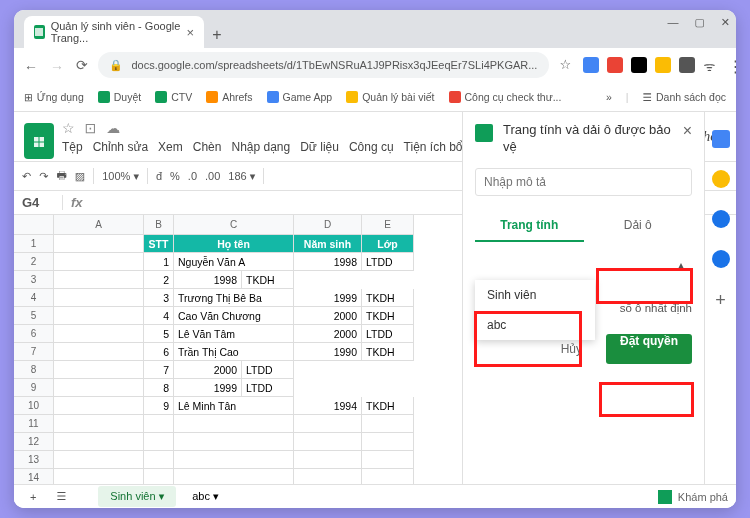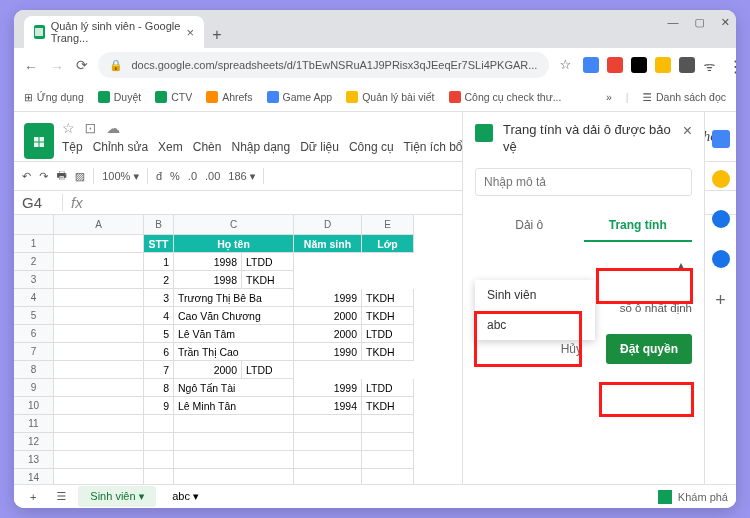--- a/index.html
+++ b/index.html
@@ -26,21 +26,21 @@
 .title-row { display: flex; align-items: center; gap: 10px; }
 .title-row .title { font-size: 16px; color: #444; }
 .title-icons { color: #888; font-size: 14px; display:flex; gap:10px; }
 .menus { display: flex; gap: 10px; font-size: 12px; color: #444; margin-top: 4px; }
 .header-right { display: flex; align-items: center; gap: 10px; }
 .h-icon-btn { width: 34px; height: 32px; border: 1px solid #dadce0; border-radius: 4px; display:flex; align-items:center; justify-content:center; color:#555; font-size:14px; }
 .share-btn { background: #1a8e3e; color: #fff; border-radius: 4px; padding: 7px 14px; font-size: 12px; font-weight: bold; display:flex; align-items:center; gap:6px; }
 .avatar { font-family: cursive; font-size: 15px; color: #444; font-style:italic; }
 .toolbar { height: 30px; border-top: 1px solid #e0e0e0; border-bottom: 1px solid #e0e0e0; display: flex; align-items: center; padding: 0 8px; font-size: 11px; color: #555; gap: 8px; }
 .tb-sep { width:1px; height:16px; background:#ddd; }
-.name-fx { height: 24px; display: flex; align-items: center; border-bottom: 1px solid #e0e0e0; font-size: 15px; }
+.name-fx { height: 24px; display: flex; align-items: center; border-bottom: 1px solid #e0e0e0; font-size: 13px; font-weight: bold; }
 .name-box { width: 48px; padding-left: 8px; color: #555; }
 .fx-bar { flex: 1; display: flex; align-items: center; border-left: 1px solid #e0e0e0; padding-left: 8px; color:#888; }
 .grid-area { flex: 1; position: relative; overflow: hidden; }
 .grid { position: absolute; left: 0; right: 0; top: 0; bottom: 0; }
 .col-headers { display: flex; height: 20px; font-size: 10px; color: #666; }
 .corner { width: 40px; border-right: 1px solid #ddd; border-bottom: 1px solid #ddd; background:#f8f9fa; }
 .ch { border-right: 1px solid #ddd; border-bottom: 1px solid #ddd; display:flex; align-items:center; justify-content:center; background:#f8f9fa; }
 .row { display: flex; height: 18px; font-size: 10.5px; }
 .rh { width: 40px; border-right: 1px solid #ddd; border-bottom: 1px solid #ddd; display:flex; align-items:center; justify-content:center; background:#f8f9fa; color:#666; font-size:10px; }
 .cell { border-right: 1px solid #ddd; border-bottom: 1px solid #ddd; padding: 0 4px; display:flex; align-items:center; overflow:hidden; white-space:nowrap; }
@@ -53,28 +53,28 @@
 .sp-input { width: 100%; border: 1px solid #e0e0e0; border-radius: 3px; padding: 6px 8px; margin-top: 12px; font-size: 12px; color:#888; }
 .sp-tabs { display: flex; margin-top: 14px; }
 .sp-tab { flex: 1; text-align: center; padding: 8px 0; color: #666; font-size: 12px; }
 .sp-tab.active { color: #0f9d58; border-bottom: 2px solid #0f9d58; font-weight: bold; }
 .sp-dropdown { height: 30px; display:flex; align-items:center; justify-content:flex-end; padding:0 8px; margin-top:8px; color:#555; position:relative; }
 .sp-dd-menu { position:absolute; left:0; top:100%; background:#fff; box-shadow:0 2px 8px rgba(0,0,0,0.2); width:120px; z-index:5; }
 .sp-dd-item { padding:8px 12px; font-size:12px; color:#333; }
 .sp-check { margin-top: 22px; display:flex; align-items:center; gap:6px; color:#555; font-size:11.5px; justify-content:flex-end; }
 .sp-actions { display: flex; gap: 10px; margin-top: 20px; justify-content:flex-end; }
 .sp-btn-cancel { padding: 8px 14px; color: #666; font-size: 12px; }
-.sp-btn-perm { padding: 8px 14px; background: #1a8e3e; color: #fff; border-radius: 3px; font-size: 12px; font-weight:bold; }
+.sp-btn-perm { padding: 0 14px; background: #1a8e3e; color: #fff; border-radius: 3px; font-size: 12px; font-weight:bold; }
 .right-rail { position: absolute; right: 0; top: 0; bottom: 24px; width: 32px; border-left:1px solid #e0e0e0; display:flex; flex-direction:column; align-items:center; padding-top:18px; gap:22px; }
 .rr-icon { width:18px; height:18px; border-radius:3px; }
 .bottom-bar { height: 24px; border-top: 1px solid #e0e0e0; display: flex; align-items: center; padding: 0 8px; font-size: 11px; background:#fff; position:absolute; bottom:0; left:0; right:0; }
 .bb-left { display:flex; align-items:center; gap:4px; }
 .bb-btn { padding: 4px 8px; color:#555; }
 .bb-tab { padding: 4px 12px; }
-.bb-tab.active { background:#e6f4ea; color:#137333; border-radius:3px; }
+.bb-tab.active { background:#e6f4ea; color:#137333; border-radius:3px;margin-left:20px; }
 .explore { margin-left:auto; display:flex; align-items:center; gap:6px; color:#666; font-size:11px; }
 .hl { position:absolute; border:3px solid #ff1a1a; background:transparent; z-index:10; pointer-events:none; }
 svg { display:block; }
 </style>
 </head>
 <body>
 
 <div class="chrome-window">
 
   <div class="tab-strip">
@@ -233,20 +233,21 @@
             <div class="cell" style="width:90px"></div>
             <div class="cell hdr" style="width:30px">STT</div>
             <div class="cell hdr" style="width:120px">Họ tên</div>
             <div class="cell hdr" style="width:68px">Năm sinh</div>
             <div class="cell hdr" style="width:52px">Lớp</div>
           </div>
           <div class="row">
             <div class="rh">2</div>
             <div class="cell" style="width:90px"></div>
             <div class="cell num" style="width:30px">1</div>
+            <div class="cell" style="width:120px">Nguyễn Văn A</div>
             <div class="cell num" style="width:68px">1998</div>
             <div class="cell" style="width:52px">LTDD</div>
           </div>
           <div class="row">
             <div class="rh">3</div>
             <div class="cell" style="width:90px"></div>
             <div class="cell num" style="width:30px">2</div>
             <div class="cell num" style="width:68px">1998</div>
             <div class="cell" style="width:52px">TKDH</div>
           </div>
@@ -286,21 +287,20 @@
             <div class="rh">8</div>
             <div class="cell" style="width:90px"></div>
             <div class="cell num" style="width:30px">7</div>
             <div class="cell num" style="width:68px">2000</div>
             <div class="cell" style="width:52px">LTDD</div>
           </div>
           <div class="row">
             <div class="rh">9</div>
             <div class="cell" style="width:90px"></div>
             <div class="cell num" style="width:30px">8</div>
-            <div class="cell" style="width:120px">Ngô Tấn Tài</div>
             <div class="cell num" style="width:68px">1999</div>
             <div class="cell" style="width:52px">LTDD</div>
           </div>
           <div class="row">
             <div class="rh">10</div>
             <div class="cell" style="width:90px"></div>
             <div class="cell num" style="width:30px">9</div>
             <div class="cell" style="width:120px">Lê Minh Tân</div>
             <div class="cell num" style="width:68px">1994</div>
             <div class="cell" style="width:52px">TKDH</div>
@@ -349,22 +349,22 @@
     </div>
 
     <div class="side-panel">
       <div class="sp-head">
         <span style="width:18px;height:18px;background:#0f9d58;border-radius:2px;margin-top:2px"></span>
         <div class="sp-title">Trang tính và dải ô được bảo vệ</div>
         <span class="sp-close">×</span>
       </div>
       <input class="sp-input" placeholder="Nhập mô tả" style="">
       <div class="sp-tabs">
+        <div class="sp-tab active">Trang tính</div>
         <div class="sp-tab">Dải ô</div>
-        <div class="sp-tab active">Trang tính</div>
       </div>
       <div class="sp-dropdown">
         <span>▴</span>
         <div class="sp-dd-menu">
           <div class="sp-dd-item">Sinh viên</div>
           <div class="sp-dd-item">abc</div>
         </div>
       </div>
       <div class="sp-check">
           <span>số ô nhất định</span>

